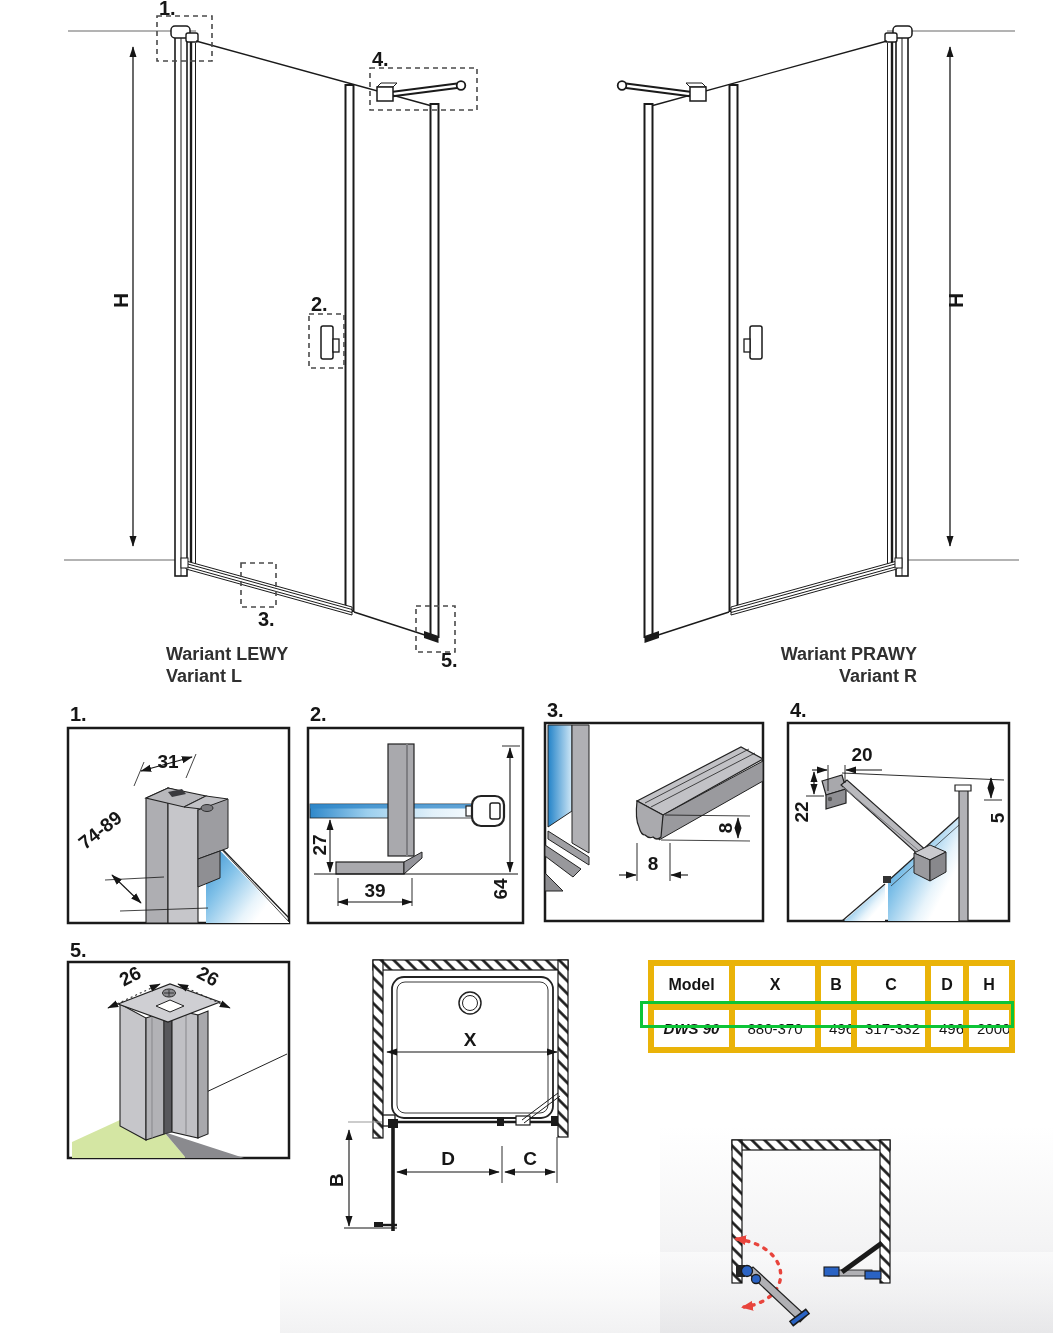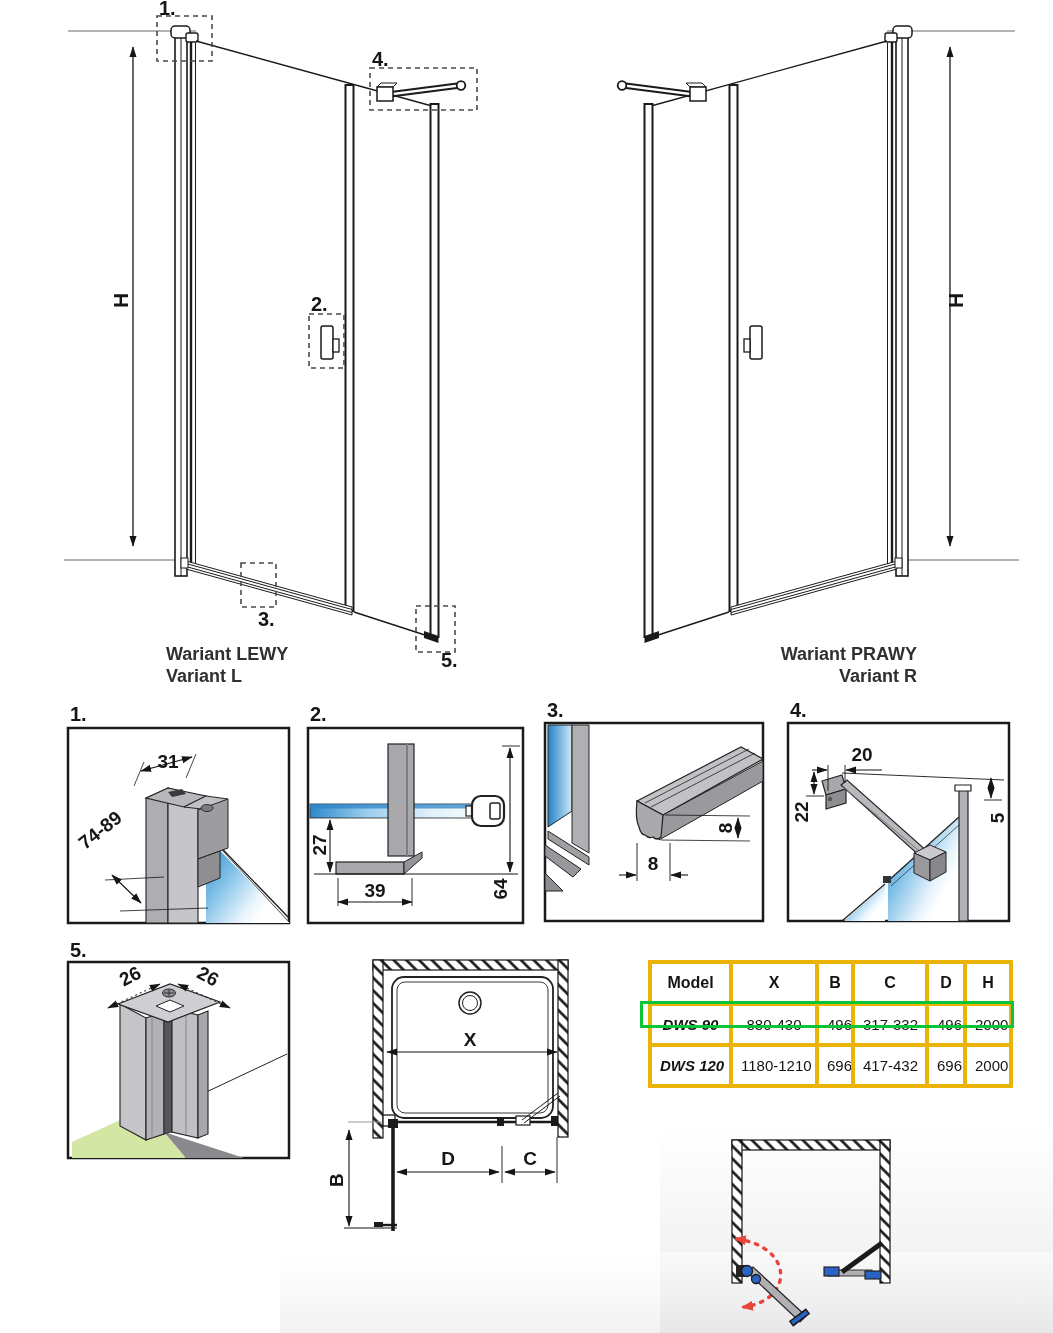--- a/index.html
+++ b/index.html
@@ -7,21 +7,21 @@
           font-family:"Liberation Sans",sans-serif;}
   #art{position:absolute;left:0;top:0;}
   text{font-family:"Liberation Sans",sans-serif;fill:#161616;}
   .dim{font-size:19px;font-weight:bold;}
   .co{font-size:20px;font-weight:bold;}
   .ttl{font-size:18px;font-weight:bold;fill:#303030;}
   .hl{font-size:21px;font-weight:bold;}
   .planl{font-size:19px;font-weight:bold;}
   
   .spec-table{position:absolute;left:648px;top:960px;border-collapse:collapse;table-layout:fixed;width:361px;}
-  .spec-table th,.spec-table td{border:4px solid #eab308;text-align:center;padding:8px;overflow:hidden;white-space:nowrap;}
+  .spec-table th,.spec-table td{border:6px solid #eab308;text-align:center;padding:8px;overflow:hidden;white-space:nowrap;}
   .spec-table th{font-size:16px;height:22px;color:#141414;}
   .spec-table td{font-size:15px;height:21px;color:#141414;font-weight:normal;}
   .spec-table td.model{font-weight:bold;font-style:italic;}
   .cX{color:#e11b22;}.cB{color:#2154a5;}.cC{color:#3ec44f;}.cD{color:#5c50a5;}
   .hl-box{position:absolute;left:640px;top:1001px;width:374px;height:27px;
           border:3px solid #0cc437;box-sizing:border-box;pointer-events:none;}
 </style>
 </head>
 <body>
 
@@ -347,31 +347,23 @@
       <th class="cX">X</th>
       <th class="cB">B</th>
       <th class="cC">C</th>
       <th class="cD">D</th>
       <th>H</th>
     </tr>
   </thead>
   <tbody>
     <tr>
       <td class="model">DWS 90</td>
-      <td>880-430</td>
+      <td>880-370</td>
       <td>496</td>
       <td>317-332</td>
       <td>496</td>
       <td>2000</td>
     </tr>
-    <tr>
-      <td class="model">DWS 120</td>
-      <td>1180-1210</td>
-      <td>696</td>
-      <td>417-432</td>
-      <td>696</td>
-      <td>2000</td>
-    </tr>
   </tbody>
 </table>
 <div class="hl-box"></div>
 
 </div>
 
 </body></html>

